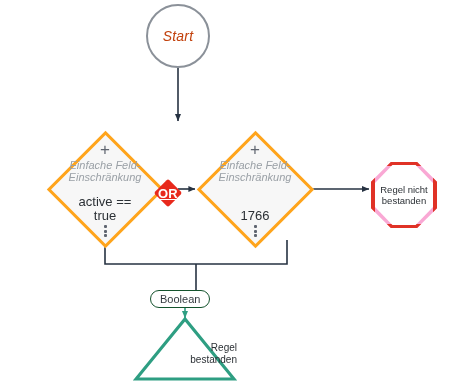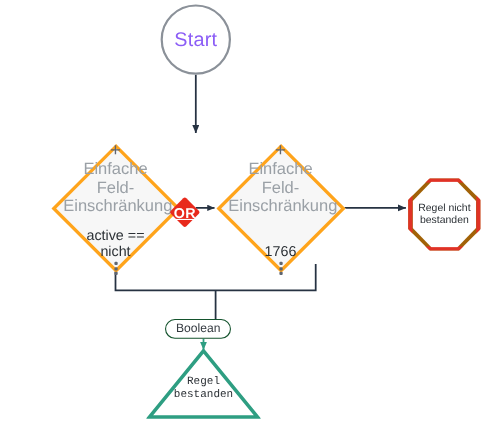--- a/index.html
+++ b/index.html
@@ -43,23 +43,24 @@
     height: 64px;
     border-radius: 50%;
     border: 2px solid #8b9199;
     background: #ffffff;
     box-sizing: border-box;
     display: flex;
     align-items: center;
     justify-content: center;
   }
   .start-label {
-    font-size: 18px;
-    color: #8b5cf6;
+    font-size: 14px;
+    color: #c2410c;
     letter-spacing: .2px;
+    font-style: italic;
   }
 
   
   .group-box {
     position: absolute;
     left: 13px;
     top: 100px;
     width: 333px;
     height: 178px;
     box-sizing: border-box;
@@ -143,24 +144,25 @@
     line-height: 1.08;
   }
   .diamond .plus {
     font-size: 17px;
     color: #5f6570;
     line-height: 1;
     margin-bottom: 1px;
     font-weight: 400;
   }
   .diamond .kind {
-    font-size: 15px;
+    font-size: 11px;
     color: #9aa0a6;
     line-height: 1.12;
     max-width: 95px;
+    font-style: italic;
   }
   .diamond .expr {
     font-size: 13px;
     color: #2b3035;
     line-height: 1.1;
     margin-top: 11px;
     max-width: 96px;
   }
   .diamond .dots {
     margin-top: 2px;
@@ -211,21 +213,21 @@
     text-decoration: underline;
   }
 
   
   .octagon {
     position: absolute;
     left: 371px;
     top: 162px;
     width: 66px;
     height: 66px;
-    background: #a16207;
+    background: #f9a8d4;
     border: 4px solid #e03226;
     box-sizing: border-box;
     clip-path: polygon(30% 0%, 70% 0%, 100% 30%, 100% 70%, 70% 100%, 30% 100%, 0% 70%, 0% 30%);
     display: flex;
     align-items: center;
     justify-content: center;
   }
   .octagon .inner {
     width: 60px;
     height: 60px;
@@ -273,25 +275,24 @@
   }
   .triangle-node .tri-svg {
     position: absolute;
     inset: 0;
   }
   .triangle-node .label {
     position: absolute;
     left: 0;
     right: 0;
     top: 26px;
-    text-align: center;
+    text-align: right;
     font-size: 10px;
     color: #2b3035;
     line-height: 1.22;
-    font-family: Liberation Mono, monospace;
   }
 </style>
 </head>
 <body>
 
 <div id="canvas">
 
   <svg id="wires" viewBox="0 0 450 384">
     <defs>
       <marker id="arrow-dark" markerWidth="9" markerHeight="9" refX="7.4" refY="3.2" orient="auto" markerUnits="userSpaceOnUse">
@@ -325,21 +326,21 @@
   </div>
 
 
   <div class="diamond" id="diamond-left">
     <div class="shape"></div>
     <div class="content">
       <div class="plus">+</div>
       <div class="kind">Einfache Feld-Einschränkung</div>
       <div class="expr">
         <span>active ==</span><br>
-        <span>nicht</span>
+        <span>true</span>
       </div>
       <div class="dots">
         <i></i>
         <i></i>
         <i></i>
       </div>
     </div>
   </div>
 
   <div class="diamond" id="diamond-right">

